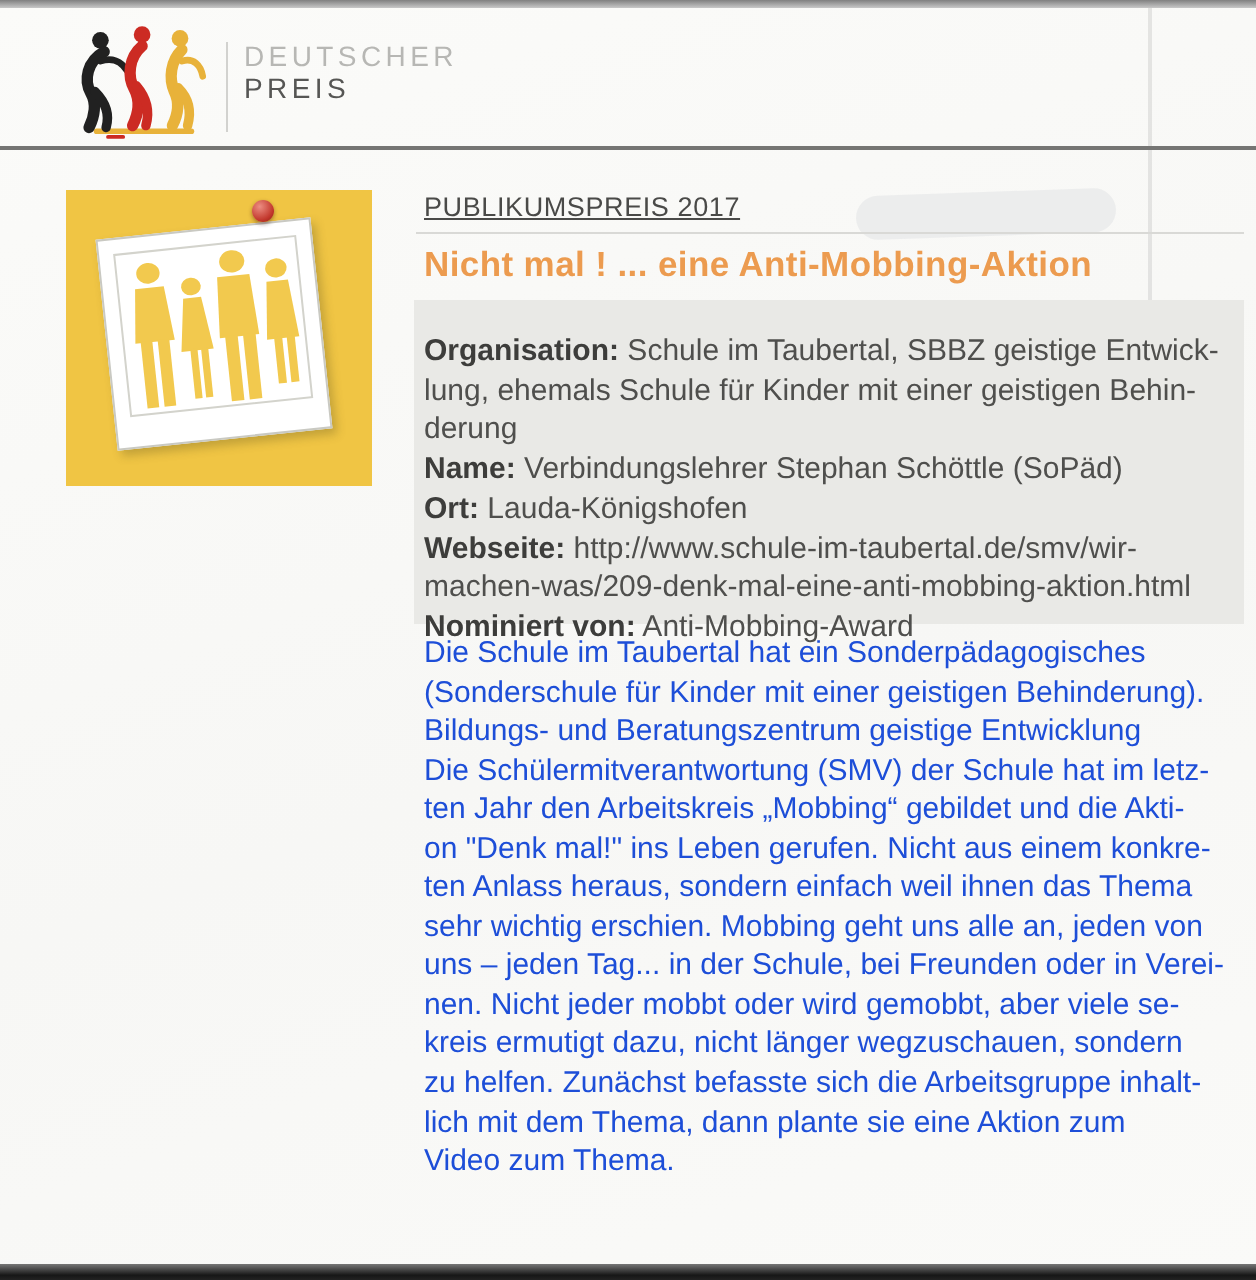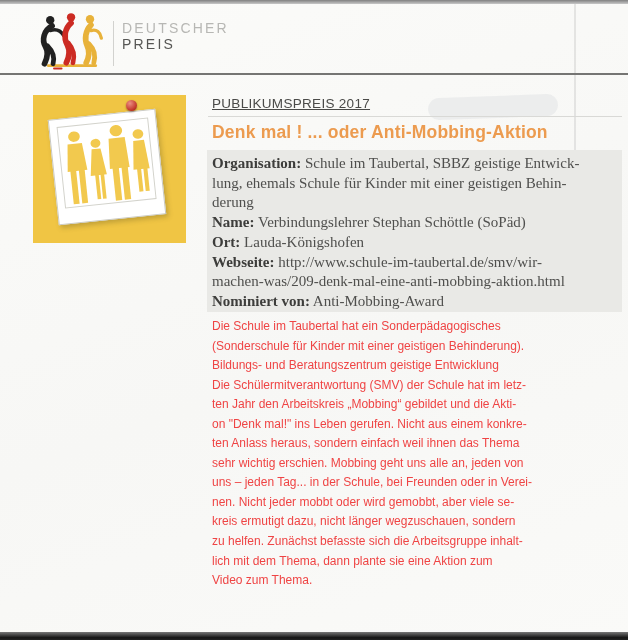--- a/index.html
+++ b/index.html
@@ -45,25 +45,25 @@
   .pin{position:absolute;left:93px;top:5px;width:11px;height:11px;border-radius:50%;
     background:radial-gradient(circle at 35% 30%,#ec8d82,#c2372c 65%,#871d15);
     box-shadow:0 1px 2px rgba(60,20,10,.45);}
   
   .category{position:absolute;left:212px;top:96px;font-size:13.5px;color:#4a4a48;
     letter-spacing:.3px;text-decoration:underline;}
   .category-rule{position:absolute;left:208px;top:116px;width:414px;height:1px;background:#d9d9d6;}
   .award-title{position:absolute;left:212px;top:122px;width:410px;font-size:17.5px;
     font-weight:bold;color:var(--accent-orange,#ec9b4f);letter-spacing:.2px;}
   .info-block{position:absolute;left:207px;top:150px;width:415px;height:162px;
-    background:var(--info-bg,#e9e9e6);padding:4px 0 0 5px;box-sizing:border-box;
-    font-size:15px;line-height:19.7px;color:#4f4f4d;font-family:Liberation Serif, serif;}
+    background:var(--info-bg,#e9e9e6);padding:16px 0 0 5px;box-sizing:border-box;
+    font-size:15px;line-height:19.7px;color:#4f4f4d;}
   .info-line b{color:#3d3d3b;font-weight:bold;}
-  .body-text{position:absolute;left:212px;top:317px;width:412px;font-size:12px;
-    line-height:19.55px;color:#ef4444;}
+  .body-text{position:absolute;left:212px;top:317px;width:412px;font-size:15px;
+    line-height:19.55px;color:#1d4ed8;}
 </style>
 </head>
 <body>
 
 <div class="scan-top"></div>
 <div class="scan-fold"></div>
 <div class="scan-smudge"></div>
 
 <div class="header">
   <svg class="logo-svg" viewBox="0 0 76 62" aria-hidden="true">
@@ -113,21 +113,21 @@
         <rect class="sil" x="83" y="61" width="4.5" height="29"></rect>
         <rect class="sil" x="90" y="61" width="4.5" height="29"></rect>
       </svg>
     </div>
   </div>
   <div class="pin"></div>
 </div>
 
 <div class="category">PUBLIKUMSPREIS 2017</div>
 <div class="category-rule"></div>
-<div class="award-title">Denk mal ! ... oder Anti-Mobbing-Aktion</div>
+<div class="award-title">Nicht mal ! ... eine Anti-Mobbing-Aktion</div>
 
 <div class="info-block">
     <div class="info-line"><b>Organisation:</b> Schule im Taubertal, SBBZ geistige Entwick-</div>
     <div class="info-line">lung, ehemals Schule für Kinder mit einer geistigen Behin-</div>
     <div class="info-line">derung</div>
     <div class="info-line"><b>Name:</b> Verbindungslehrer Stephan Schöttle (SoPäd)</div>
     <div class="info-line"><b>Ort:</b> Lauda-Königshofen</div>
     <div class="info-line"><b>Webseite:</b> http://www.schule-im-taubertal.de/smv/wir-</div>
     <div class="info-line">machen-was/209-denk-mal-eine-anti-mobbing-aktion.html</div>
     <div class="info-line"><b>Nominiert von:</b> Anti-Mobbing-Award</div>

